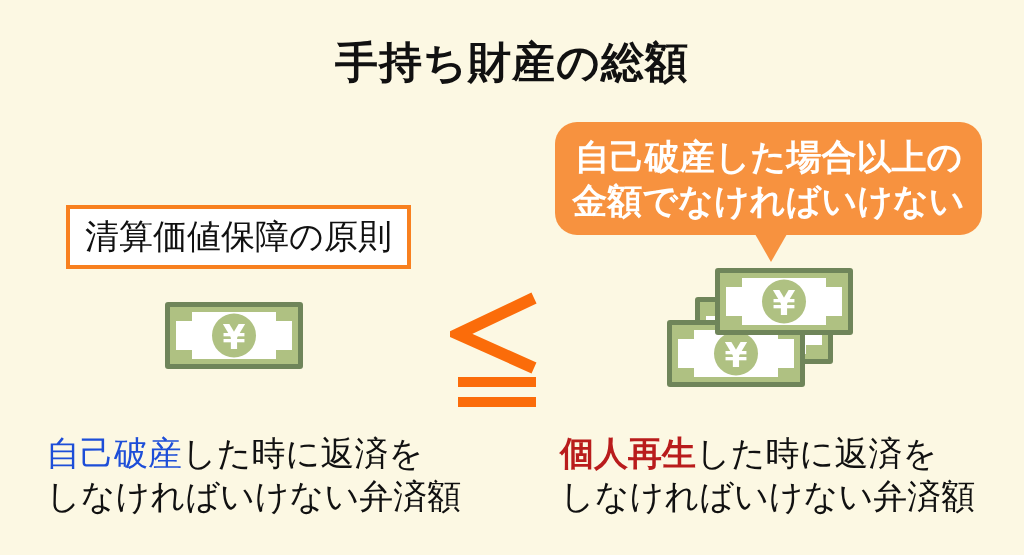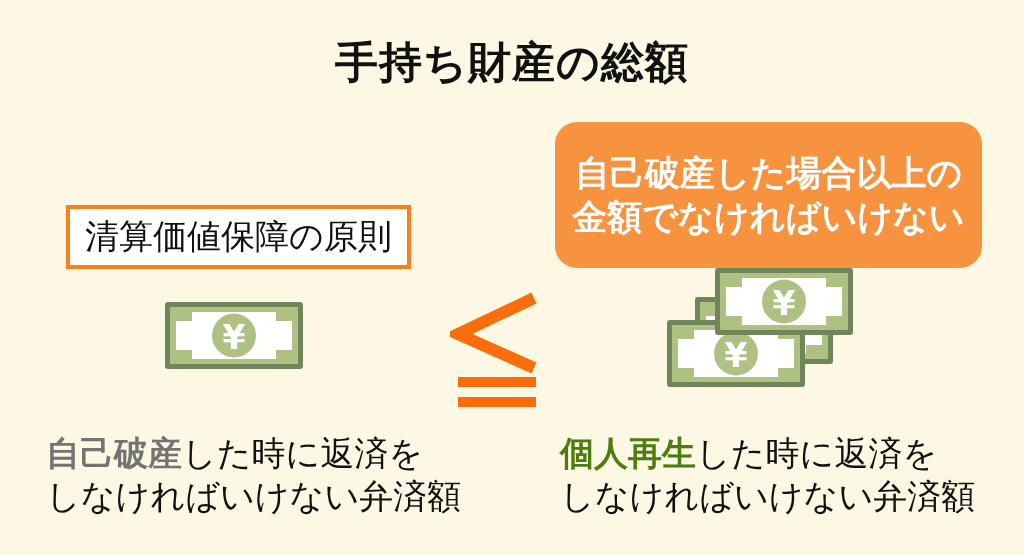--- a/index.html
+++ b/index.html
@@ -14,21 +14,21 @@
     overflow:hidden;
   }
   .title{
     position:absolute;top:34px;left:0;width:1024px;
     text-align:center;
     font-size:43px;font-weight:bold;color:#111;
     letter-spacing:1px;
   }
   
   .bubble{
-    position:absolute;left:555px;top:122px;width:427px;height:146px;
+    position:absolute;left:555px;top:122px;width:427px;height:113px;
     background:#F7923F;border-radius:22px;
     display:flex;flex-direction:column;justify-content:center;
     text-align:center;
   }
   .bubble .line{
     color:#fff;font-size:35px;font-weight:bold;line-height:44px;
     white-space:nowrap;
   }
   .bubble-tail{
     position:absolute;left:200px;top:100%;margin-top:-1px;
@@ -55,22 +55,22 @@
   .bill-front{left:715px;top:268px;z-index:3;}
   
   .lte{position:absolute;left:450px;top:292px;width:96px;height:122px;}
   
   .caption{
     position:absolute;top:432px;
     font-size:34px;line-height:43px;color:#111;white-space:nowrap;
   }
   .caption-left{left:46px;}
   .caption-right{left:560px;}
-  .hl-pink{color:#737373;font-weight:bold;}
-  .hl-blue{color:#4d7c0f;font-weight:bold;}
+  .hl-pink{color:#1d4ed8;font-weight:normal;}
+  .hl-blue{color:#b91c1c;font-weight:bold;}
 </style>
 </head>
 <body>
 
 <div class="canvas">
 
   <div class="title">手持ち財産の総額</div>
 
   <div class="bubble">
     <div class="line">自己破産した場合以上の</div>

